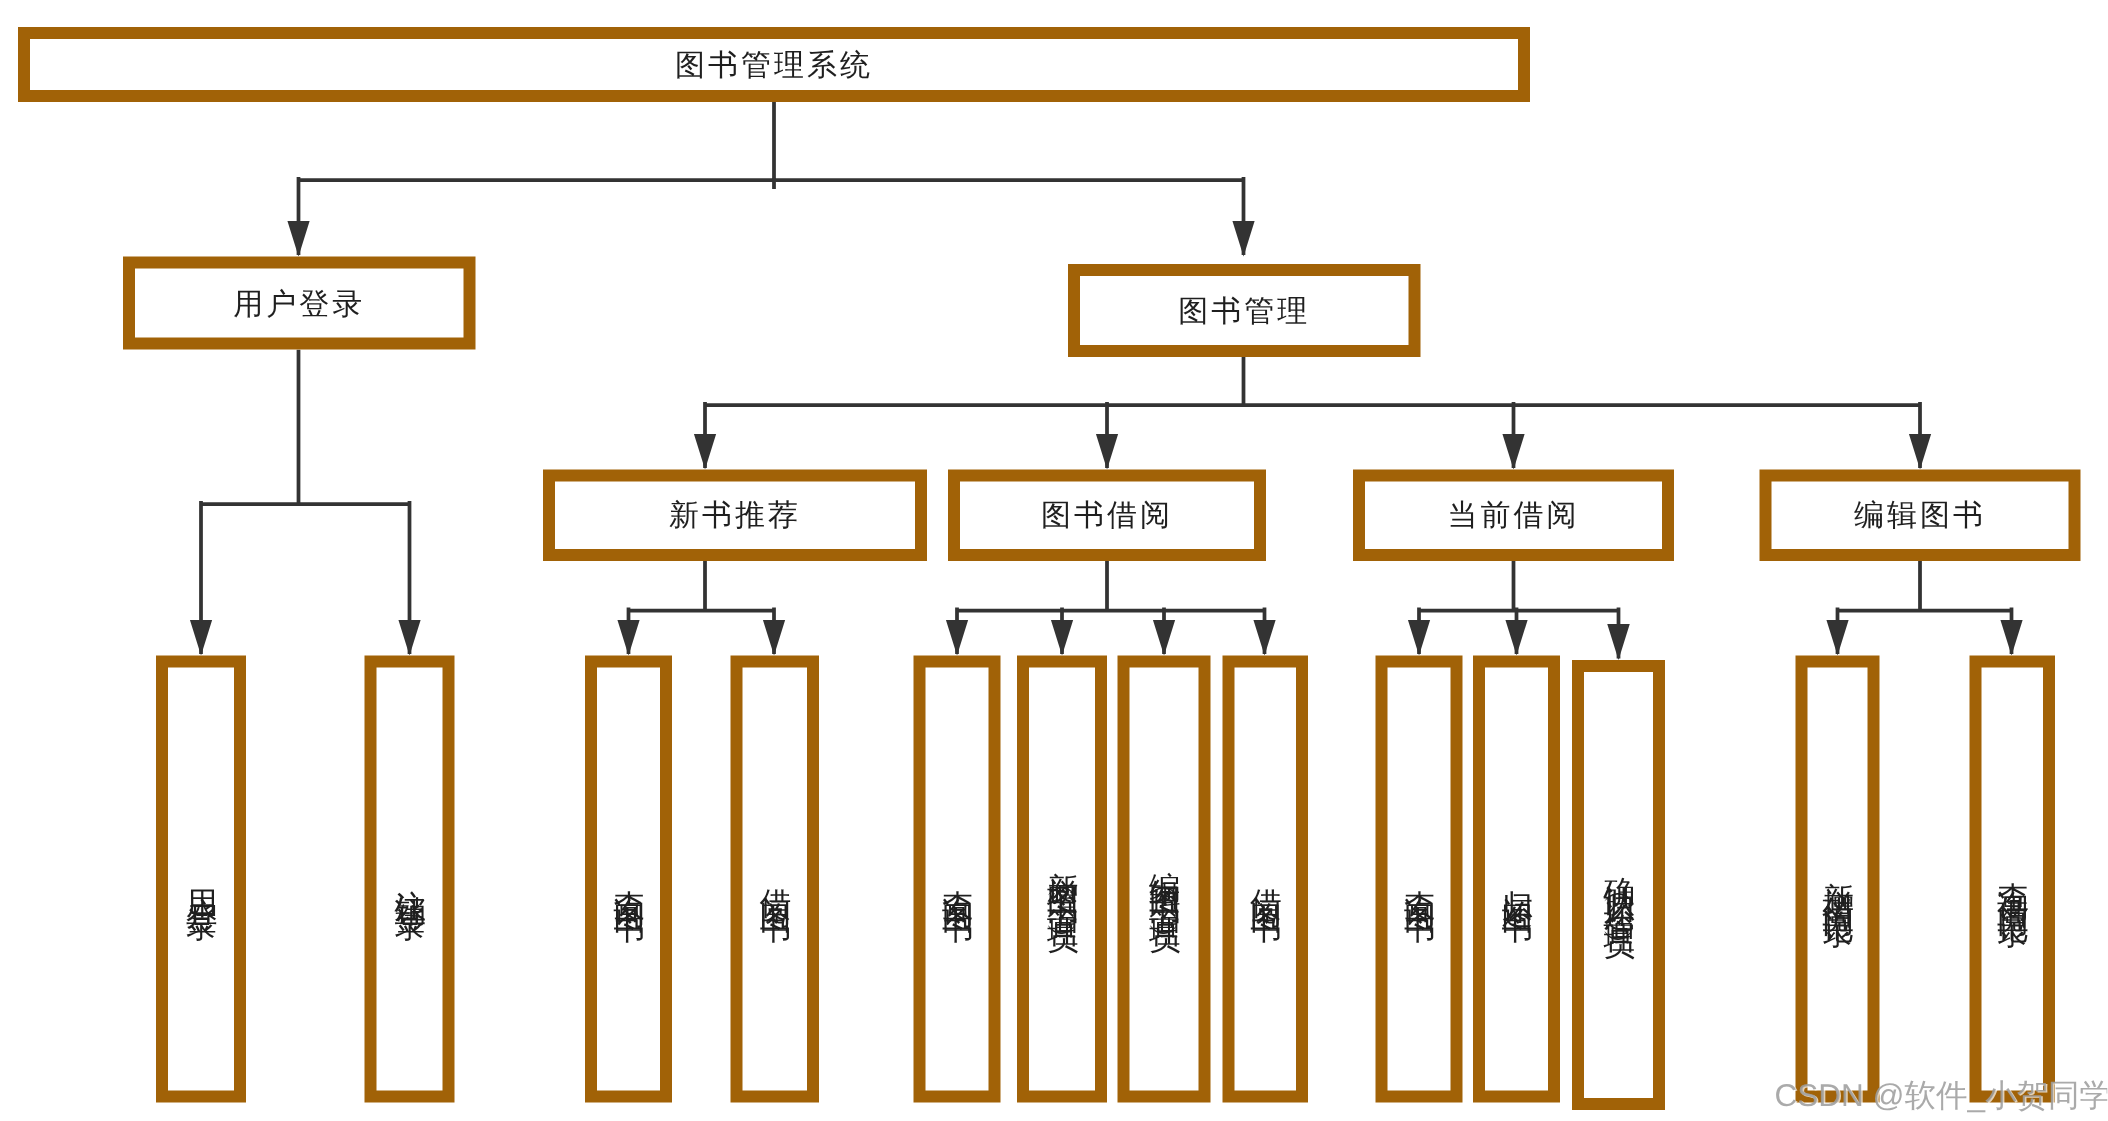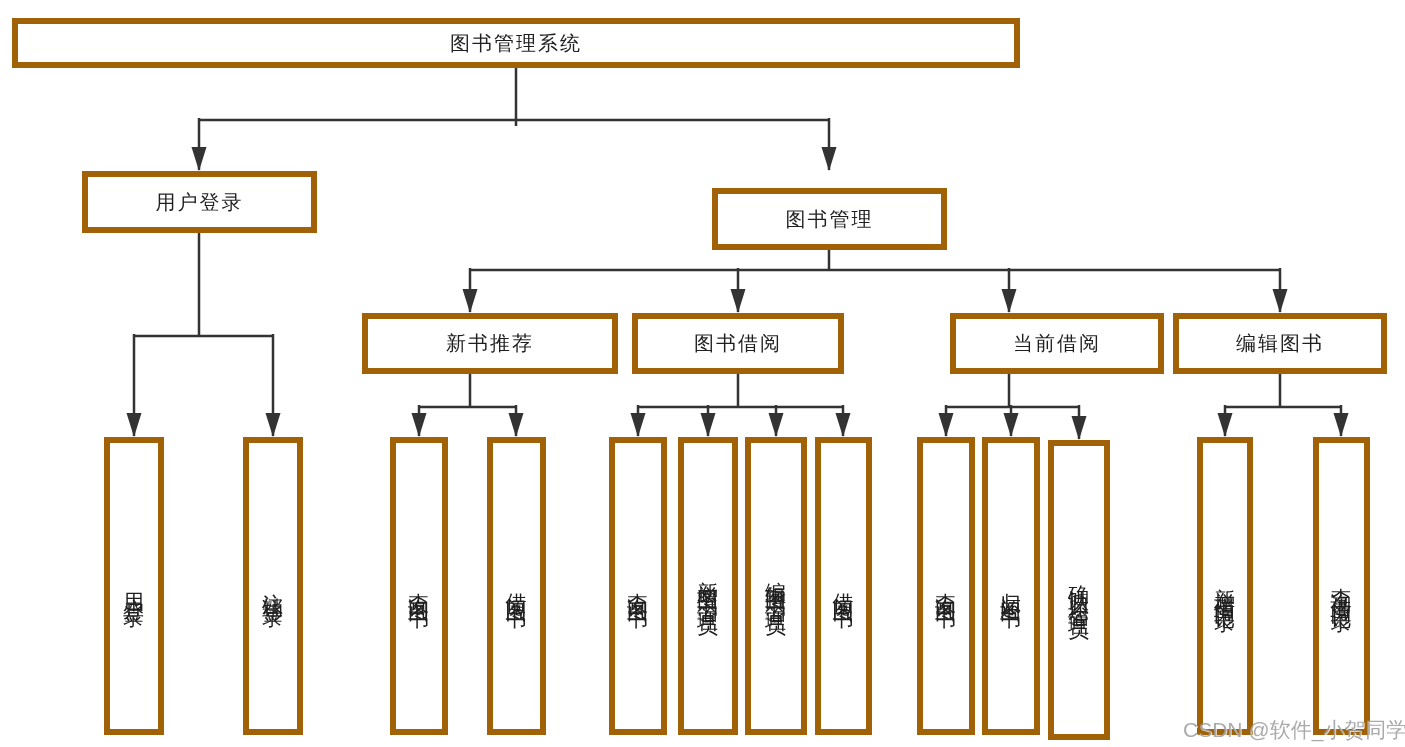--- a/index.html
+++ b/index.html
@@ -18,21 +18,21 @@
   .connectors {
     position: absolute;
     left: 0;
     top: 0;
     width: 1405px;
     height: 747px;
   }
   .node {
     position: absolute;
     box-sizing: border-box;
-    border: 6px solid #a16207;
+    border: 8px solid #a16207;
     background: #ffffff;
     color: #1f1f1f;
     display: flex;
     align-items: center;
     justify-content: center;
   }
   .node.h {
     font-size: 20px;
     letter-spacing: 2px;
   }
@@ -40,25 +40,25 @@
     writing-mode: vertical-rl;
     text-orientation: mixed;
     font-size: 21px;
     letter-spacing: 5px;
     line-height: 1;
   }
   
   #n-root { left: 12px;  top: 18px;  width: 1008px; height: 50px; }
   
   #n-l2a  { left: 82px;  top: 171px; width: 235px; height: 62px; }
-  #n-l2b  { left: 712px; top: 188px; width: 235px; height: 62px; }
+  #n-l2b  { left: 712px; top: 176px; width: 235px; height: 62px; }
   
   #n-l3a  { left: 362px;  top: 313px; width: 256px; height: 61px; }
   #n-l3b  { left: 632px;  top: 313px; width: 212px; height: 61px; }
-  #n-l3c  { left: 902px;  top: 313px; width: 214px; height: 61px; margin-left: 48px; }
+  #n-l3c  { left: 902px;  top: 313px; width: 214px; height: 61px; }
   #n-l3d  { left: 1173px; top: 313px; width: 214px; height: 61px; }
   
   .leaf   { top: 437px; height: 298px; }
   #lf1  { left: 104px;  width: 60px; }
   #lf2  { left: 243px;  width: 60px; }
   #lf3  { left: 390px;  width: 58px; }
   #lf4  { left: 487px;  width: 59px; }
   #lf5  { left: 609px;  width: 58px; }
   #lf6  { left: 678px;  width: 60px; }
   #lf7  { left: 745px;  width: 62px; }

